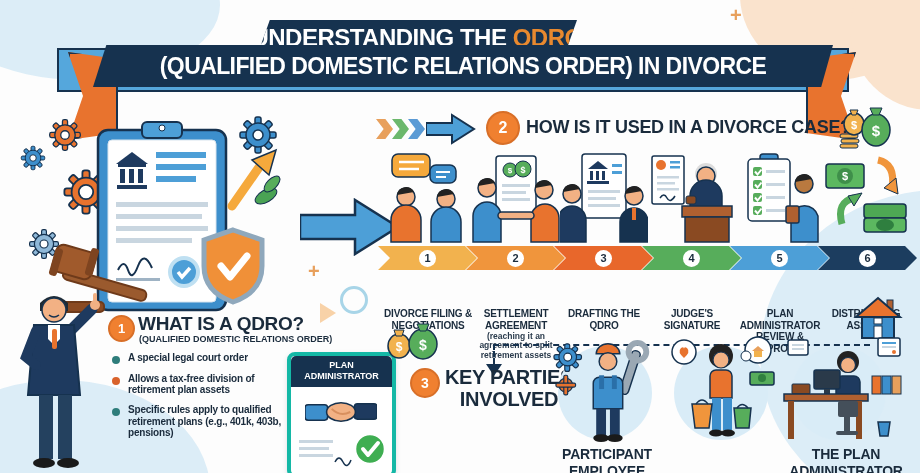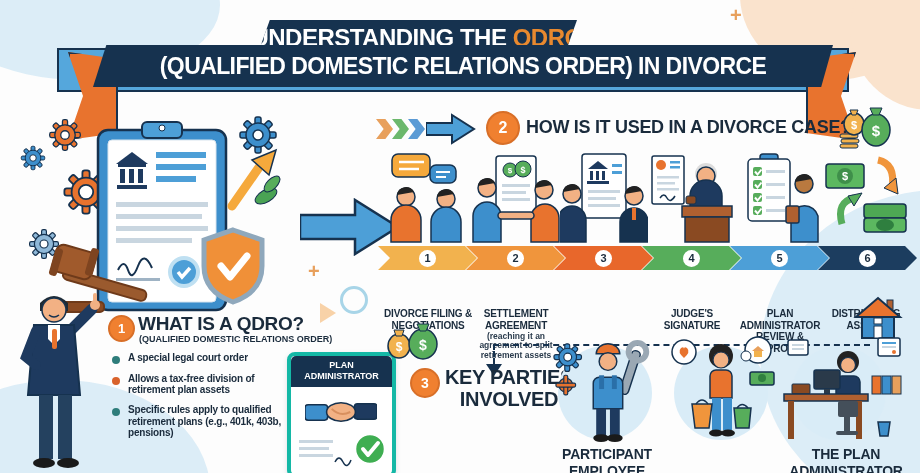--- a/index.html
+++ b/index.html
@@ -405,20 +405,24 @@
       <span class="segnum">6</span>
     </div>
 
   <div class="steplabel" style="left:380px;">
       <div class="sl-main">DIVORCE FILING &amp; NEGOTIATIONS</div>
       <div class="sl-note"></div>
     </div>
   <div class="steplabel" style="left:468px;">
       <div class="sl-main">SETTLEMENT AGREEMENT</div>
       <div class="sl-note">(reaching it an agreement to split retirement assets</div>
+    </div>
+  <div class="steplabel" style="left:556px;">
+      <div class="sl-main">DRAFTING THE QDRO</div>
+      <div class="sl-note"></div>
     </div>
   <div class="steplabel" style="left:644px;">
       <div class="sl-main">JUDGE'S SIGNATURE</div>
       <div class="sl-note"></div>
     </div>
   <div class="steplabel" style="left:818px;">
       <div class="sl-main">DISTRIBUTING ASSETS</div>
       <div class="sl-note"></div>
     </div>
   <div class="steplabel" style="left:732px;">

